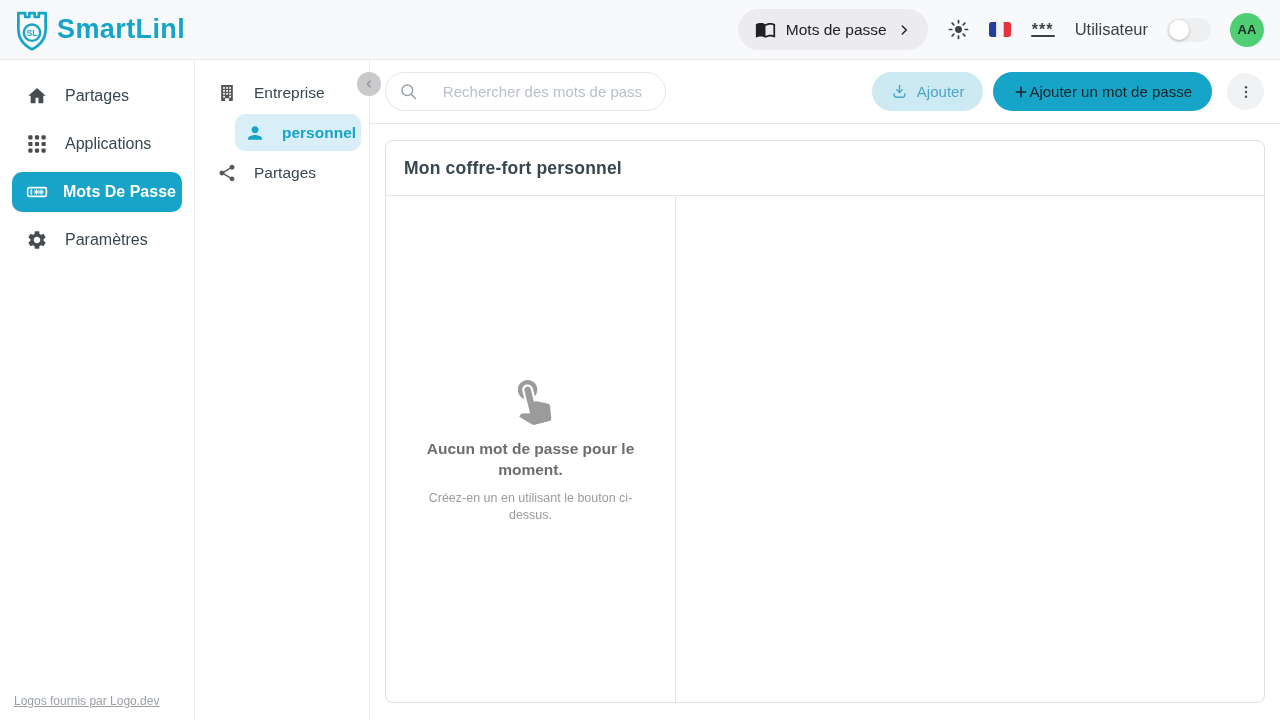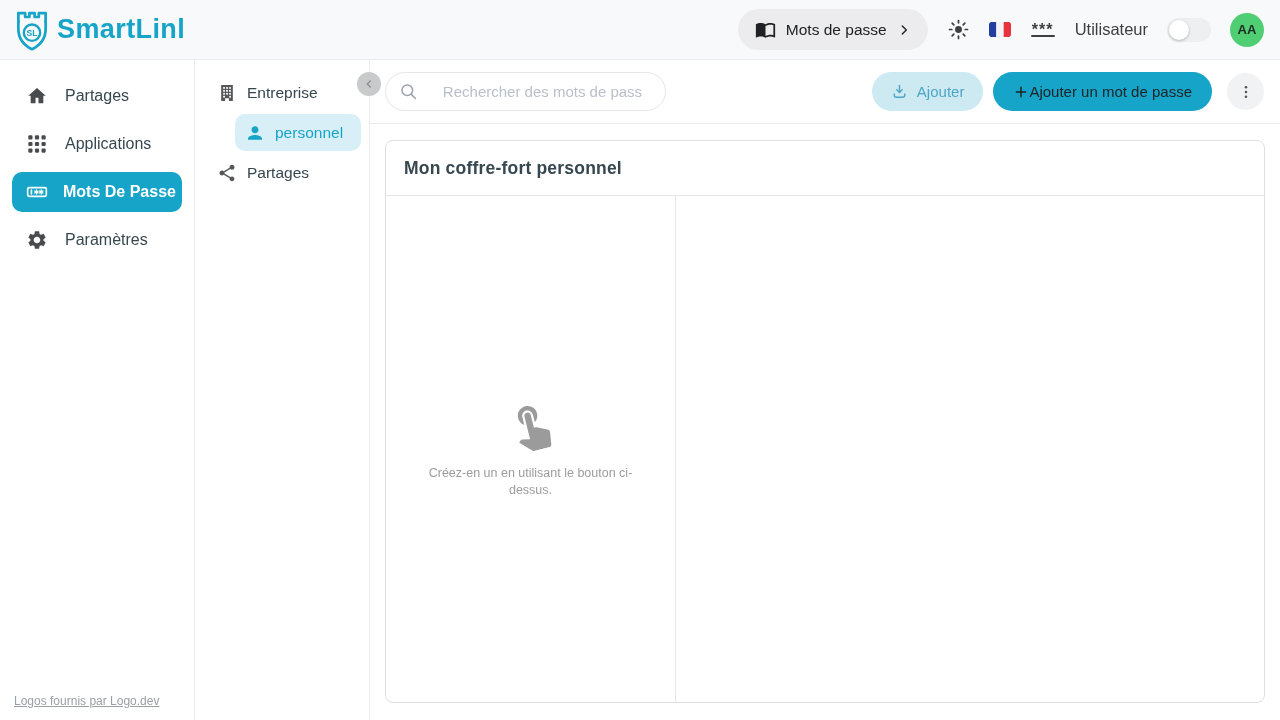--- a/index.html
+++ b/index.html
@@ -55,24 +55,24 @@
     margin:0 0 8px;font-size:16px;font-weight:500;color:var(--ink);cursor:pointer;}
   .side-item svg{width:22px;height:22px;color:#494c4e;flex-shrink:0;}
   .side-item.active{background:var(--primary);border-radius:10px;margin:0 12px 8px;
     padding-left:14px;color:#fff;font-weight:700;gap:15px;}
   .side-item.active svg{color:#fff;}
   .side-footer{position:absolute;bottom:12px;left:14px;font-size:12px;color:#9aa0a6;
     text-decoration:underline;cursor:pointer;}
 
   
   .vaultnav{width:175px;flex-shrink:0;border-right:1px solid #ececee;padding-top:14px;}
-  .vn-item{height:37px;display:flex;align-items:center;gap:10px;margin:0 8px 3px 12px;
+  .vn-item{height:37px;display:flex;align-items:center;gap:17px;margin:0 8px 3px 12px;
     padding-left:10px;border-radius:10px;font-size:15.5px;font-weight:500;color:var(--ink);cursor:pointer;}
   .vn-item svg{width:20px;height:20px;color:#55585a;flex-shrink:0;}
-  .vn-item.active{background:var(--primary-light);color:var(--primary);font-weight:400;margin-left:40px;}
+  .vn-item.active{background:var(--primary-light);color:var(--primary);font-weight:700;margin-left:40px;}
   .vn-item.active svg{color:var(--primary);}
 
   .collapse-btn{position:absolute;left:357px;top:12px;width:24px;height:24px;border-radius:50%;
     background:#c9cacc;border:none;display:flex;align-items:center;justify-content:center;
     cursor:pointer;z-index:5;padding:0;}
   .collapse-btn svg{width:12px;height:12px;color:#8f9193;}
 
   
   .main{flex:1;display:flex;flex-direction:column;min-width:0;}
   .toolbar{height:64px;border-bottom:1px solid var(--border);display:flex;align-items:center;
@@ -304,20 +304,21 @@
       <section class="panel">
         <div class="panel-header">
           <h2 class="panel-title">Mon coffre-fort personnel</h2>
         </div>
         <div class="panel-body">
           <div class="col-left">
             <div class="empty">
               <svg class="empty-icon" viewBox="0 0 24 24" fill="currentColor">
                 <path d="M9 11.24V7.5C9 6.12 10.12 5 11.5 5S14 6.12 14 7.5v3.74c1.21-.81 2-2.18 2-3.74C16 5.01 13.99 3 11.5 3S7 5.01 7 7.5c0 1.56.79 2.93 2 3.74zm9.84 4.63-4.54-2.26c-.17-.07-.35-.11-.54-.11H13v-6c0-.83-.67-1.5-1.5-1.5S10 6.67 10 7.5v10.74l-3.43-.72c-.08-.01-.15-.03-.24-.03-.31 0-.59.13-.79.33l-.79.8 4.94 4.94c.27.27.65.44 1.06.44h6.79c.75 0 1.33-.55 1.44-1.28l.75-5.27c.01-.07.02-.14.02-.2 0-.62-.38-1.16-.91-1.38z"></path>
               </svg>
+              <p class="empty-title">Aucun mot de passe pour le moment.</p>
               <p class="empty-sub">Créez-en un en utilisant le bouton ci-dessus.</p>
             </div>
           </div>
           <div class="col-right"></div>
         </div>
       </section>
     </div>
   </main>
 </div>
 

